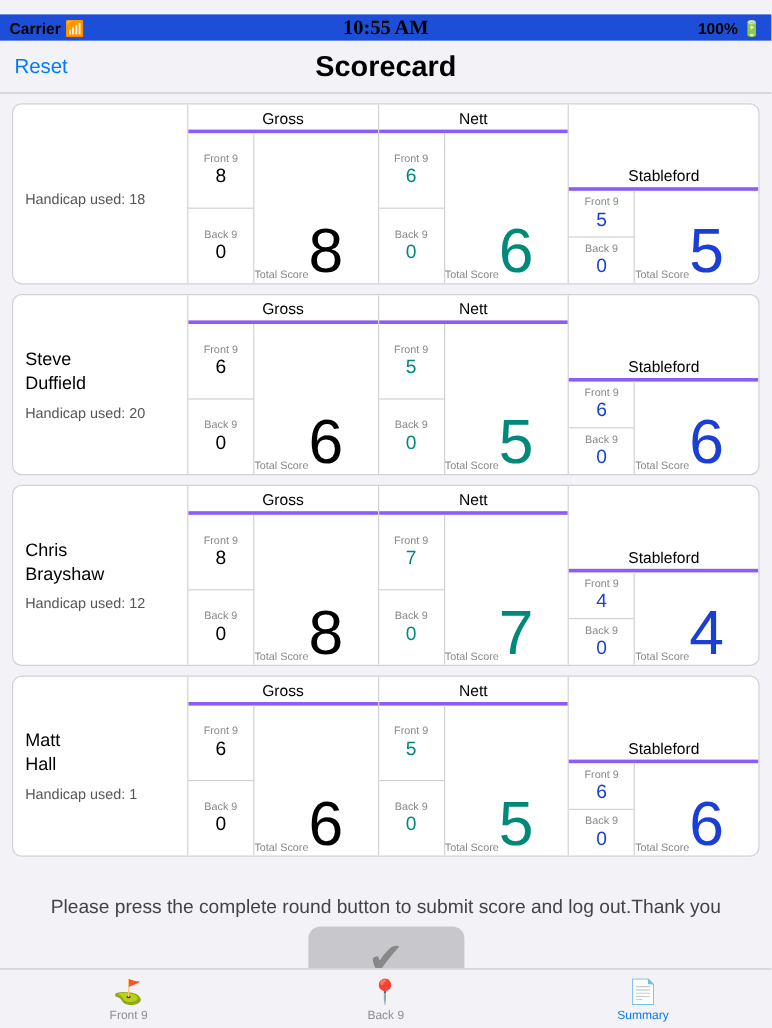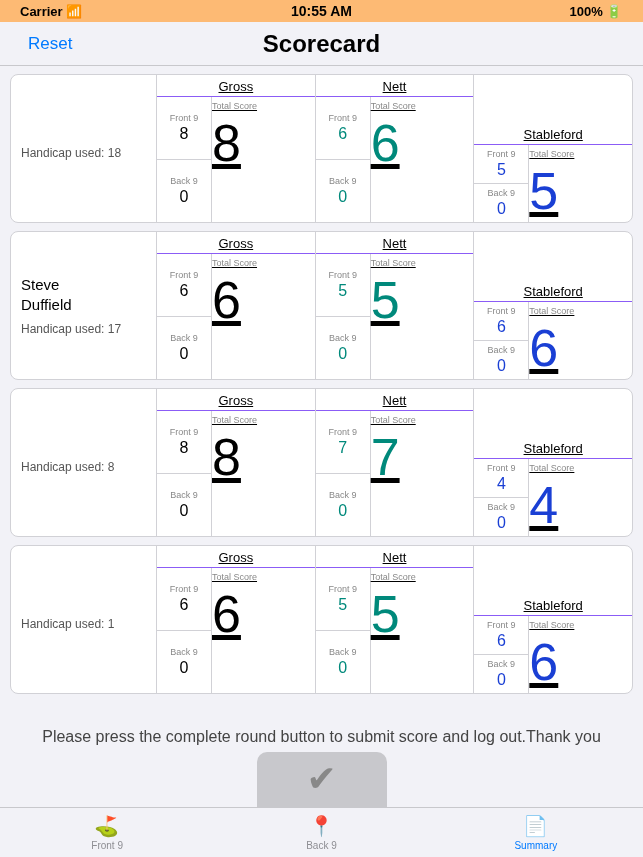--- a/index.html
+++ b/index.html
@@ -9,25 +9,26 @@
       width: 643px;
       min-height: 857px;
       overflow-x: hidden;
     }
 
     
     .status-bar {
       display: flex;
       justify-content: space-between;
       align-items: center;
-      padding: 4px 20px;
-      background: #fdba74;
+      padding: 4px 8px;
+      background: #1d4ed8;
       font-size: 13px;
       font-weight: 600;
       height: 22px;
+      margin-top: 12px;
     }
     .status-left { display: flex; align-items: center; gap: 4px; }
     .status-right { display: flex; align-items: flex-start; gap: 4px; }
 
     
     .nav-bar {
       display: flex;
       align-items: center;
       justify-content: center;
       padding: 8px 16px;
@@ -36,21 +37,21 @@
       position: relative;
       height: 44px;
     }
     .nav-title {
       font-size: 24px;
       font-weight: 600;
       color: #000;
     }
     .nav-reset {
       position: absolute;
-      left: 28px;
+      left: 12px;
       color: #007aff;
       font-size: 17px;
       cursor: pointer;
       text-align: center;
     }
 
     
     .main-content {
       padding: 8px 10px;
       background: #f2f2f7;
@@ -103,22 +104,21 @@
       border-right: none;
       margin-top: 48px;
     }
 
     .section-header {
       text-align: center;
       font-size: 13px;
       font-weight: 400;
       color: #000;
       padding: 4px 0 2px;
-      border-bottom: 1px solid #8b5cf6;
-      text-decoration: underline;
+      border-bottom: 3px solid #8b5cf6;
     }
 
     .score-row {
       display: flex;
       flex: 1;
       align-items: stretch;
     }
 
     .sub-scores {
       display: flex;
@@ -147,25 +147,24 @@
     }
 
     .sub-value {
       font-size: 16px;
       font-weight: 400;
     }
 
     .total-score-box {
       flex: 1;
       display: flex;
-      flex-direction: column;
-      align-items: flex-start;
+      flex-direction: row;
+      align-items: flex-end;
       justify-content: flex-start;
       padding-top: 4px;
-      text-decoration: underline;
     }
 
     .total-label {
       font-size: 9px;
       color: #888;
       margin-bottom: 2px;
     }
 
     .total-value {
       font-size: 52px;
@@ -261,21 +260,21 @@
   </style>
 </head>
 <body>
 
 <div class="status-bar">
   <div class="status-left">
     <span>Carrier</span>
     <span>📶</span>
   </div>
   <div style="position:absolute;left:50%;transform:translateX(-50%);">
-    <span style="font-size:14px;font-weight:600;">10:55 AM</span>
+    <span style="font-size:17px;font-weight:600;font-family:Liberation Serif, serif;">10:55 AM</span>
   </div>
   <div class="status-right">
     <span>100%</span>
     <span>🔋</span>
   </div>
 </div>
 
 <div class="nav-bar">
   <span class="nav-reset">Reset</span>
   <span class="nav-title">Scorecard</span>
@@ -346,21 +345,21 @@
             <span class="total-label">Total Score</span>
             <span class="total-value stableford-color">5</span>
           </div>
         </div>
       </div>
     </div>
   </div>
     <div class="player-card">
     <div class="player-info">
       <div class="player-name">Steve<br>Duffield</div>
-      <div class="player-handicap">Handicap used: 17</div>
+      <div class="player-handicap">Handicap used: 20</div>
     </div>
     <div class="scores-area">
 
       <div class="score-section">
         <div class="section-header">Gross</div>
         <div class="score-row">
           <div class="sub-scores">
             <div class="sub-score-item">
               <span class="sub-label">Front 9</span>
               <span class="sub-value gross-color">6</span>
@@ -413,21 +412,22 @@
           <div class="total-score-box">
             <span class="total-label">Total Score</span>
             <span class="total-value stableford-color">6</span>
           </div>
         </div>
       </div>
     </div>
   </div>
     <div class="player-card">
     <div class="player-info">
-      <div class="player-handicap">Handicap used: 8</div>
+      <div class="player-name">Chris<br>Brayshaw</div>
+      <div class="player-handicap">Handicap used: 12</div>
     </div>
     <div class="scores-area">
 
       <div class="score-section">
         <div class="section-header">Gross</div>
         <div class="score-row">
           <div class="sub-scores">
             <div class="sub-score-item">
               <span class="sub-label">Front 9</span>
               <span class="sub-value gross-color">8</span>
@@ -480,20 +480,21 @@
           <div class="total-score-box">
             <span class="total-label">Total Score</span>
             <span class="total-value stableford-color">4</span>
           </div>
         </div>
       </div>
     </div>
   </div>
     <div class="player-card">
     <div class="player-info">
+      <div class="player-name">Matt<br>Hall</div>
       <div class="player-handicap">Handicap used: 1</div>
     </div>
     <div class="scores-area">
 
       <div class="score-section">
         <div class="section-header">Gross</div>
         <div class="score-row">
           <div class="sub-scores">
             <div class="sub-score-item">
               <span class="sub-label">Front 9</span>

